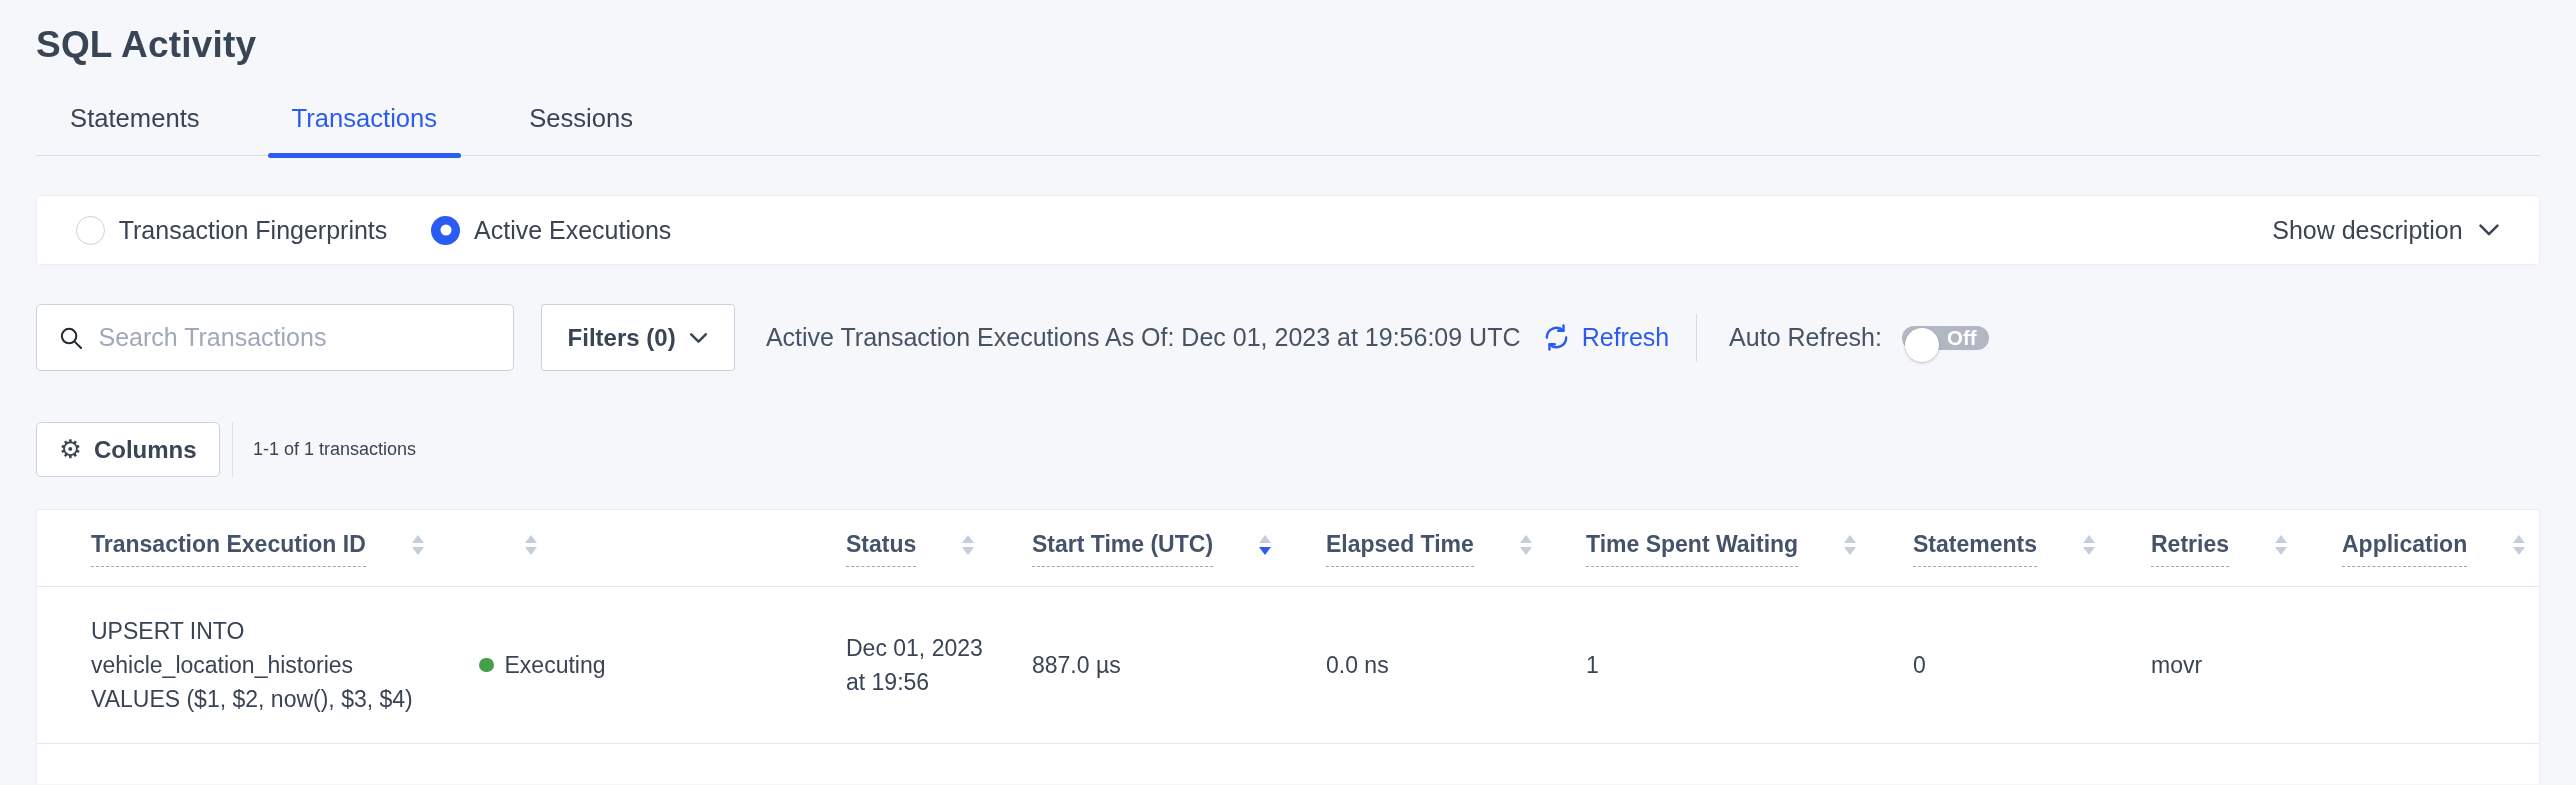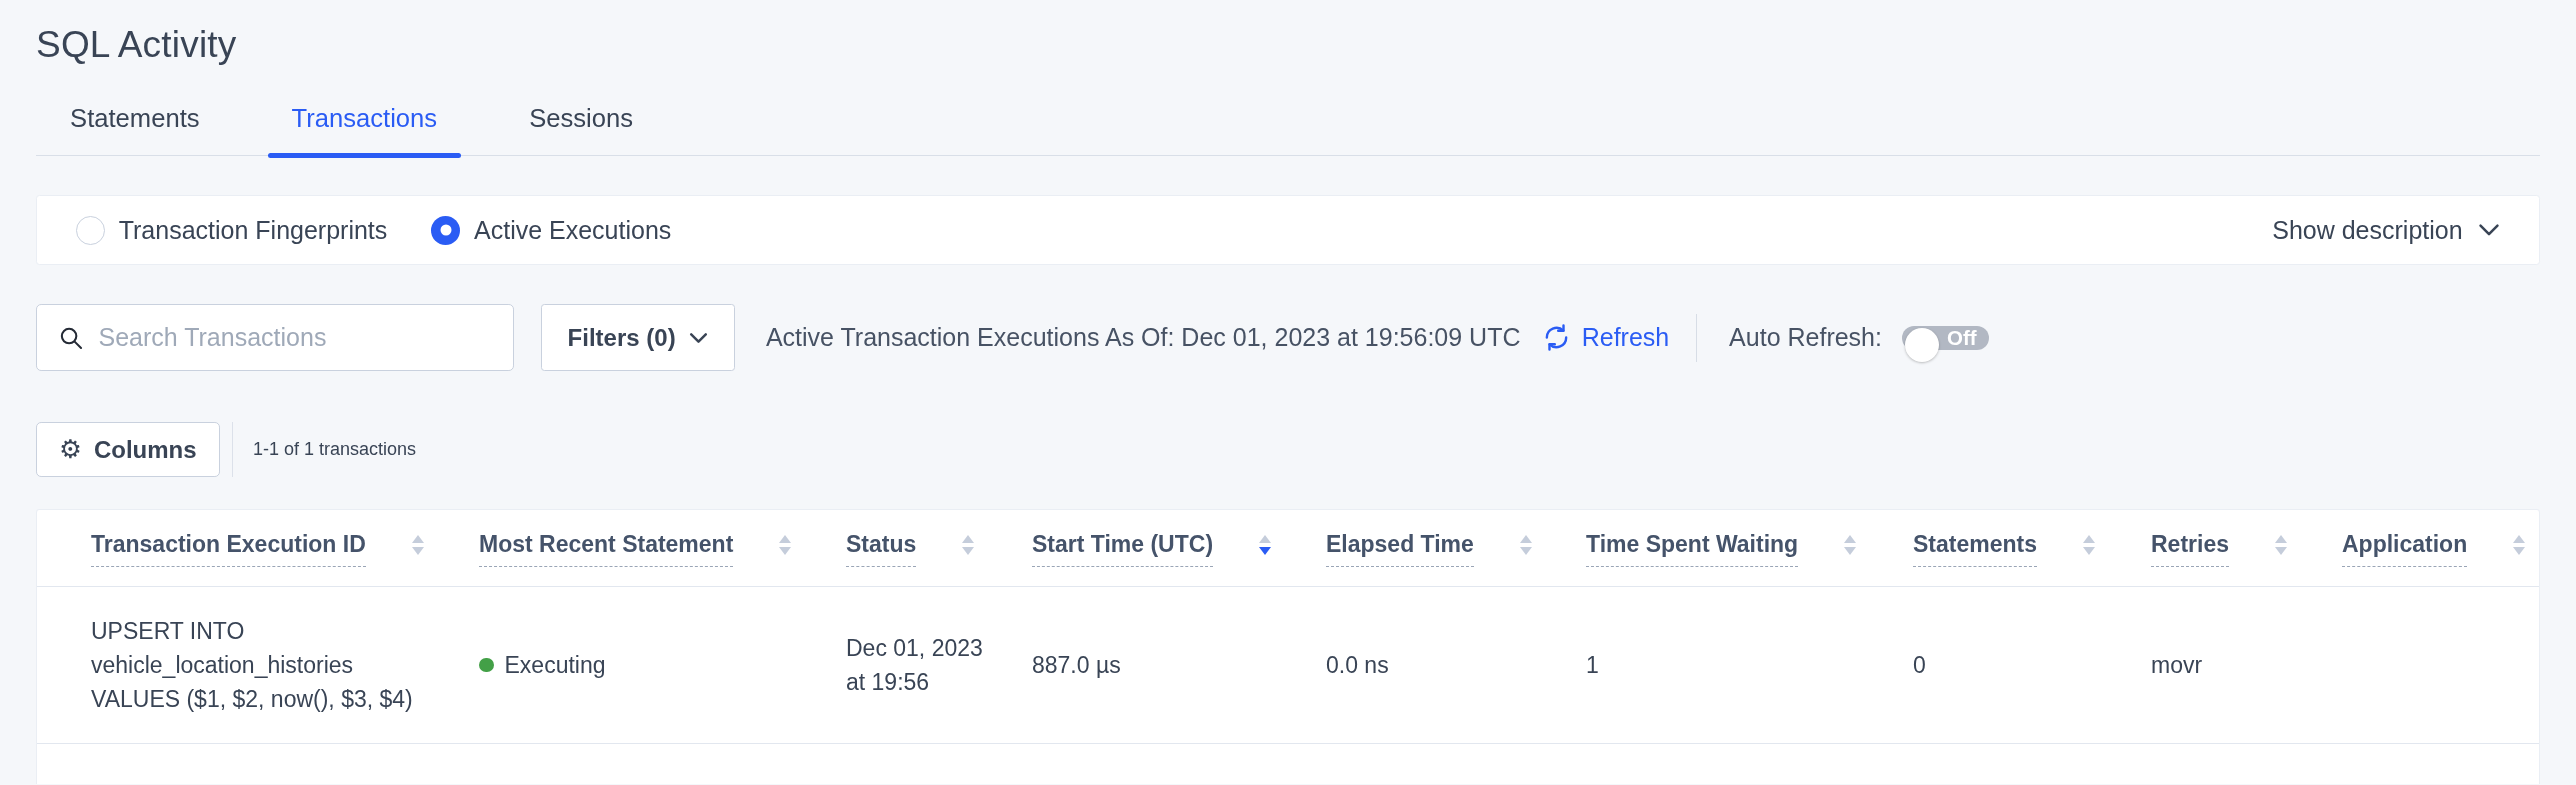--- a/index.html
+++ b/index.html
@@ -5,21 +5,21 @@
   * { margin:0; padding:0; box-sizing:border-box; }
   html,body { width:2576px; height:785px; overflow:hidden; }
   body {
     background:#F5F7FA;
     font-family:"Liberation Sans", sans-serif;
     color:#394455;
   }
   .page { padding:0 36px; height:100%; }
 
   
-  .page-title { font-size:37px; font-weight:400; color:#394455; padding-top:24px; letter-spacing:0.2px; }
+  .page-title { font-size:37px; font-weight:700; color:#394455; padding-top:24px; letter-spacing:0.2px; }
 
   
   .tabs { display:flex; margin-top:38px; padding-left:25.6px; border-bottom:0.9px solid #D9DFE8; }
   .tab { font-size:25.6px; color:#394455; padding:0 8.5px 22px; margin-right:75px; position:relative; cursor:pointer; }
   .tab.active { color:var(--accent); }
   .tab.active::after { content:""; position:absolute; left:-15.4px; right:-15.4px; bottom:-2.6px; height:5.1px; background:var(--accent); border-radius:2.6px; }
 
   
   .radio-card { margin-top:39px; background:#FFFFFF; border:0.9px solid #EAEEF4; border-radius:3.4px; height:70px;
     display:flex; align-items:center; justify-content:space-between; padding:0 39px; }
@@ -155,21 +155,20 @@
   <div class="table-card">
     <div class="grid grid-header">
       <div class="hcell">
         <span class="hlabel">Transaction Execution ID</span>
         <span class="sort">
             <span class="tri-up"></span>
             <span class="tri-down"></span>
           </span>
       </div>
       <div class="hcell">
-        <span class="hlabel">Most Recent Statement</span>
         <span class="sort">
             <span class="tri-up"></span>
             <span class="tri-down"></span>
           </span>
       </div>
       <div class="hcell">
         <span class="hlabel">Status</span>
         <span class="sort">
             <span class="tri-up"></span>
             <span class="tri-down"></span>

